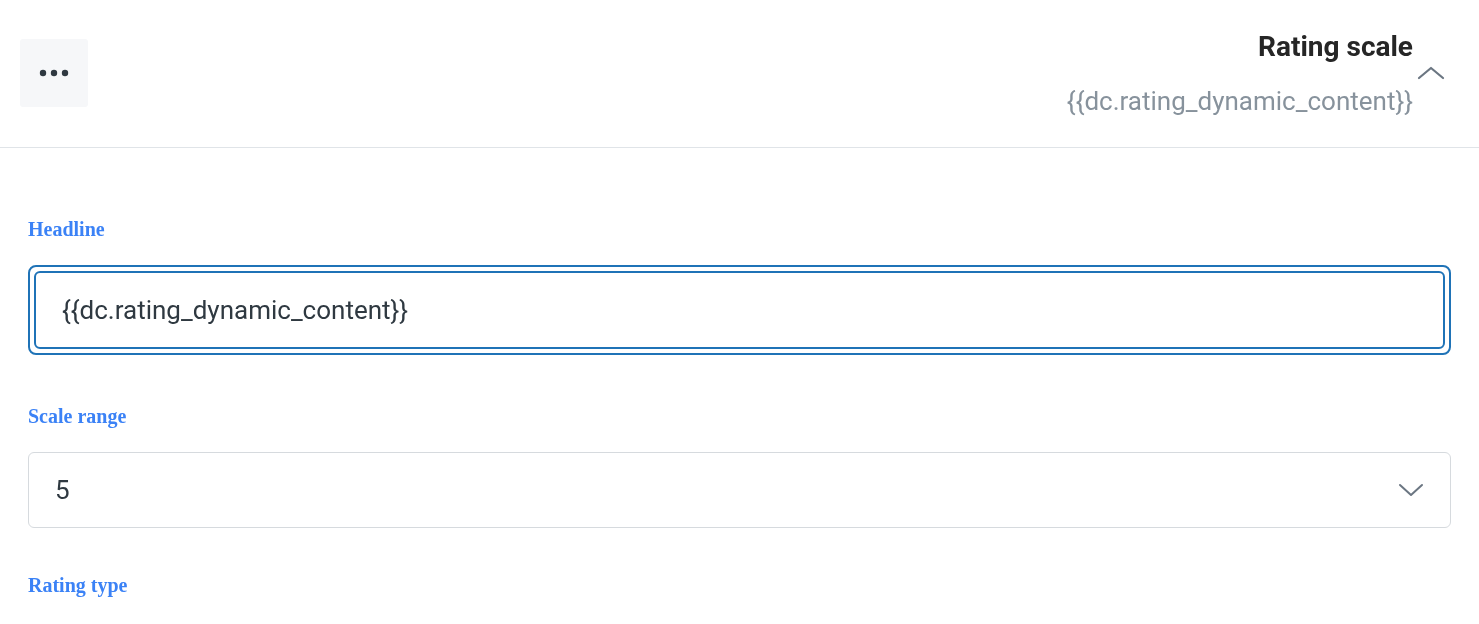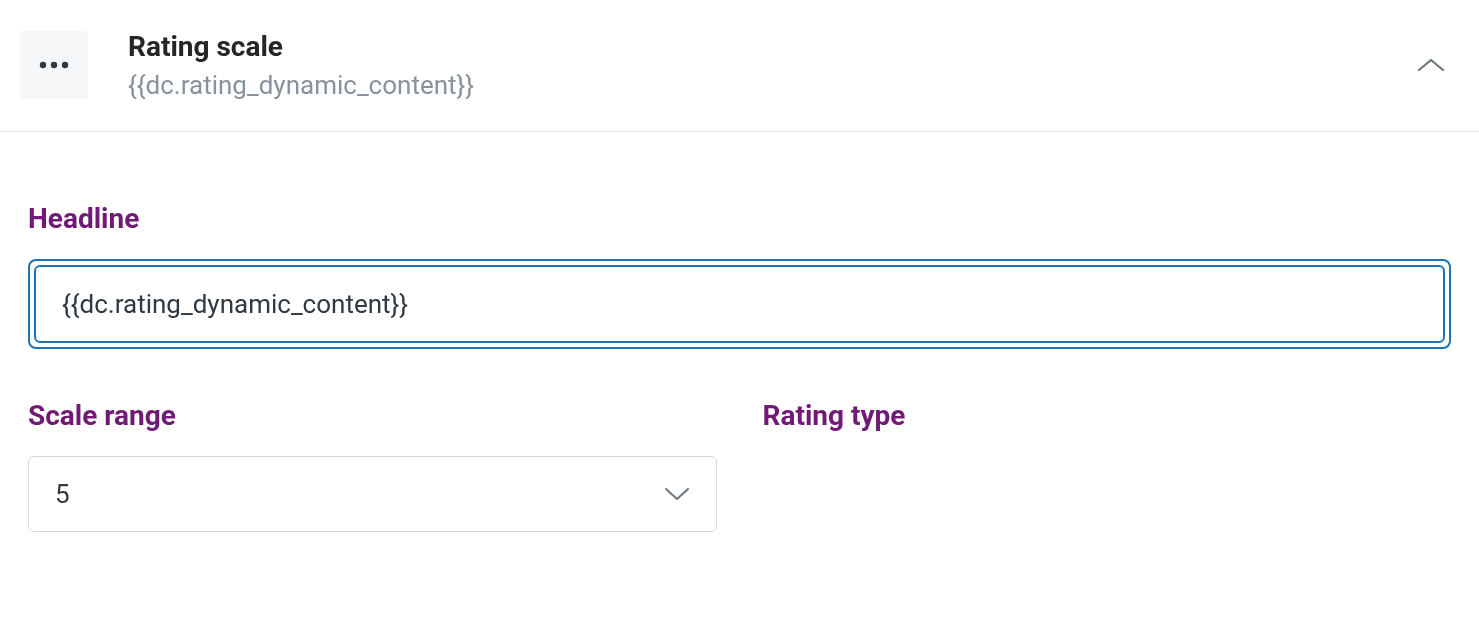--- a/index.html
+++ b/index.html
@@ -27,21 +27,22 @@
     align-items: center;
     justify-content: center;
     margin-right: 40px;
     flex: 0 0 auto;
   }
   .drag-handle svg { display: block; }
   .header-titles {
     flex: 1 1 auto;
     display: flex;
     flex-direction: column;
-    gap: 6px;
+    gap: 22px;
+    align-items: flex-end;
   }
   .header-title {
     font-size: 28px;
     font-weight: 700;
     color: #262626;
     line-height: 1.2;
   }
   .header-subtitle {
     font-size: 26px;
     font-weight: 400;
@@ -60,24 +61,25 @@
     cursor: pointer;
     color: #6b7682;
   }
   .collapse-btn svg { display: block; }
 
   .body {
     padding: 70px 28px 30px 28px;
   }
 
   .field-label {
-    font-size: 28px;
+    font-size: 20px;
     font-weight: 700;
-    color: #701a75;
+    color: #3b82f6;
     margin-bottom: 24px;
+    font-family: Liberation Serif, serif;
   }
 
   .headline-wrap {
     border: 2px solid #1f73b7;
     border-radius: 8px;
     padding: 4px;
     margin-bottom: 50px;
   }
   .headline-input {
     width: 100%;
@@ -87,20 +89,21 @@
     font-size: 26px;
     color: #2f3941;
     outline: none;
     background: #fff;
     font-family: inherit;
   }
 
   .row {
     display: flex;
     gap: 46px;
+    flex-direction: column;
   }
   .col {
     flex: 1 1 0;
     min-width: 0;
   }
 
   .select {
     border: 1px solid #d6dade;
     border-radius: 6px;
     background: #fff;

